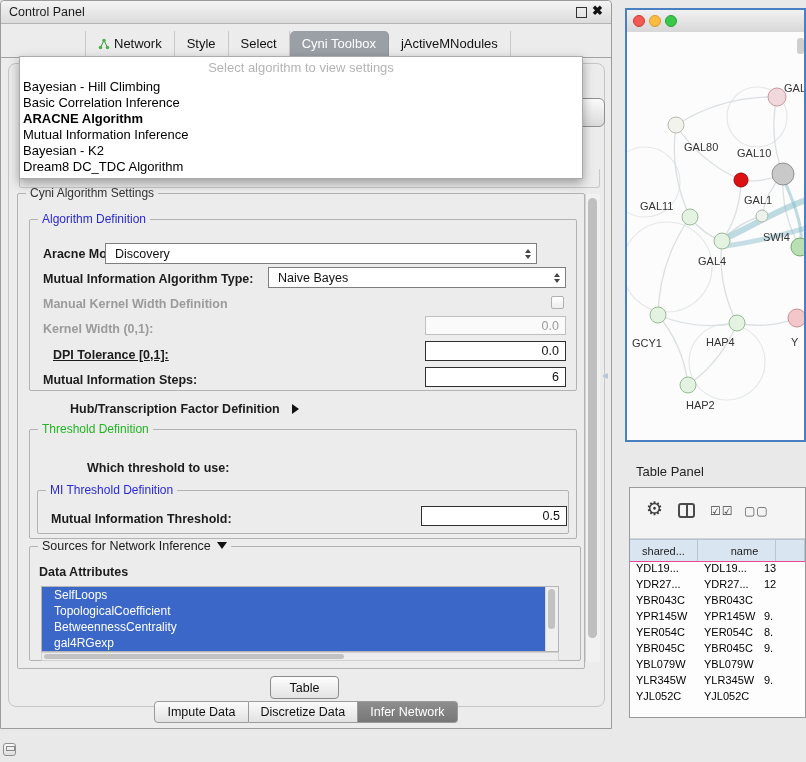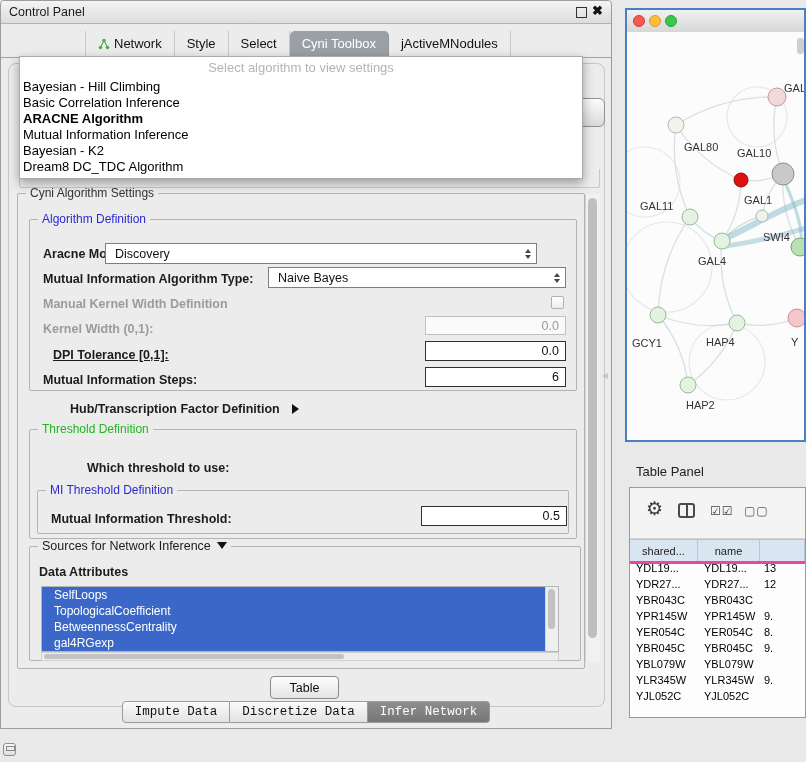--- a/index.html
+++ b/index.html
@@ -62,21 +62,21 @@
   #attr-vscroll{position:absolute;right:0;top:0;width:12px;height:100%;background:#efefef;border-left:1px solid #d5d5d5;}
   #attr-vthumb{position:absolute;left:2px;top:2px;width:7px;height:40px;background:#c2c2c2;border-radius:4px;}
   #attr-hscroll{left:40px;top:651px;width:518px;height:9px;background:#ededed;border:1px solid #d0d0d0;box-sizing:border-box;}
   #attr-hthumb{position:absolute;left:2px;top:1px;width:300px;height:5px;background:#c2c2c2;border-radius:3px;}
   
   #apply{left:269px;top:675px;width:67px;height:21px;border:1px solid #8a8a8a;border-radius:4px;
     background:linear-gradient(#fdfdfd,#e3e3e3);font-size:12.5px;color:#111;display:flex;align-items:center;justify-content:center;}
   
   #btabs{left:0;top:700px;width:100%;display:flex;justify-content:center;}
   .btab{border:1px solid #9b9b9b;border-left:none;background:linear-gradient(#fbfbfb,#e2e2e2);
-    padding:3px 12px;font-size:12.5px;color:#111;height:14px;line-height:14px;font-family:Liberation Mono, monospace;}
+    padding:3px 12px;font-size:12.5px;color:#111;height:14px;line-height:14px;}
   .btab:first-child{border-left:1px solid #9b9b9b;border-radius:4px 0 0 4px;}
   .btab:last-child{border-radius:0 4px 4px 0;}
   .btab.active{background:linear-gradient(#8e8e8e,#767676);color:#fff;}
   
   #split-arrow{left:602px;top:368px;font-size:12px;color:#b9c7d8;}
   
   #net-win{left:625px;top:8px;width:181px;height:434px;background:#fff;border:2px solid #4a7fc1;box-sizing:border-box;}
   #net-titlebar{left:0;top:0;width:100%;height:22px;background:linear-gradient(#f1f1f1,#d7d7d7);border-bottom:1px solid #aaa;}
   .light{position:absolute;top:5px;width:12px;height:12px;border-radius:50%;box-sizing:border-box;}
   #light-red{left:6px;background:#f25a52;border:1px solid #ce3e36;}
@@ -87,21 +87,21 @@
   
   #tp-title{left:636px;top:464px;font-size:13px;color:#222;}
   #tp-win{left:629px;top:487px;width:177px;height:231px;background:#fdfdfd;border:1px solid #9a9a9a;box-sizing:border-box;overflow:hidden;}
   #tp-toolbar{left:0;top:0;width:100%;height:50px;background:#f4f4f4;border-bottom:1px solid #d2d2d2;}
   .tbicon{position:absolute;top:14px;color:#3c3c3c;}
   #icon-gear{left:16px;font-size:19px;top:9px;}
   #icon-cols{left:48px;top:15px;width:17px;height:15px;border:2px solid #4a4a4a;border-radius:3px;box-sizing:border-box;}
   #icon-cols::after{content:"";position:absolute;left:5.5px;top:0;width:2px;height:100%;background:#4a4a4a;}
   #icon-checked{left:80px;font-size:12px;top:16px;letter-spacing:1px;}
   #icon-unchecked{left:114px;font-size:12px;top:16px;letter-spacing:1px;color:#555;}
-  #tp-header{left:0;top:51px;width:100%;height:21px;background:#d9e5f1;border-top:1px solid #b5c5d6;border-bottom:3px solid #ec4899;display:flex;}
+  #tp-header{left:0;top:51px;width:100%;height:21px;background:#d9e5f1;border-top:1px solid #b5c5d6;border-bottom:1px solid #ec4899;display:flex;gap:16px;}
   .hcell{font-size:11px;color:#222;display:flex;align-items:center;justify-content:center;border-right:1px solid #b9c6d4;box-sizing:border-box;height:100%;}
   .hcell.c0{width:68px;}
   .hcell.c1{width:62px;}
   .hcell.c2{flex:1;}
   #tp-body{left:0;top:72px;width:100%;}
   .trow{display:flex;height:16px;line-height:16px;}
   .tcell{font-size:11px;color:#000;padding-left:6px;box-sizing:border-box;overflow:hidden;white-space:nowrap;}
   .tcell.c0{width:68px;}
   .tcell.c1{width:62px;}
   .tcell.c2{flex:1;padding-left:4px;}

